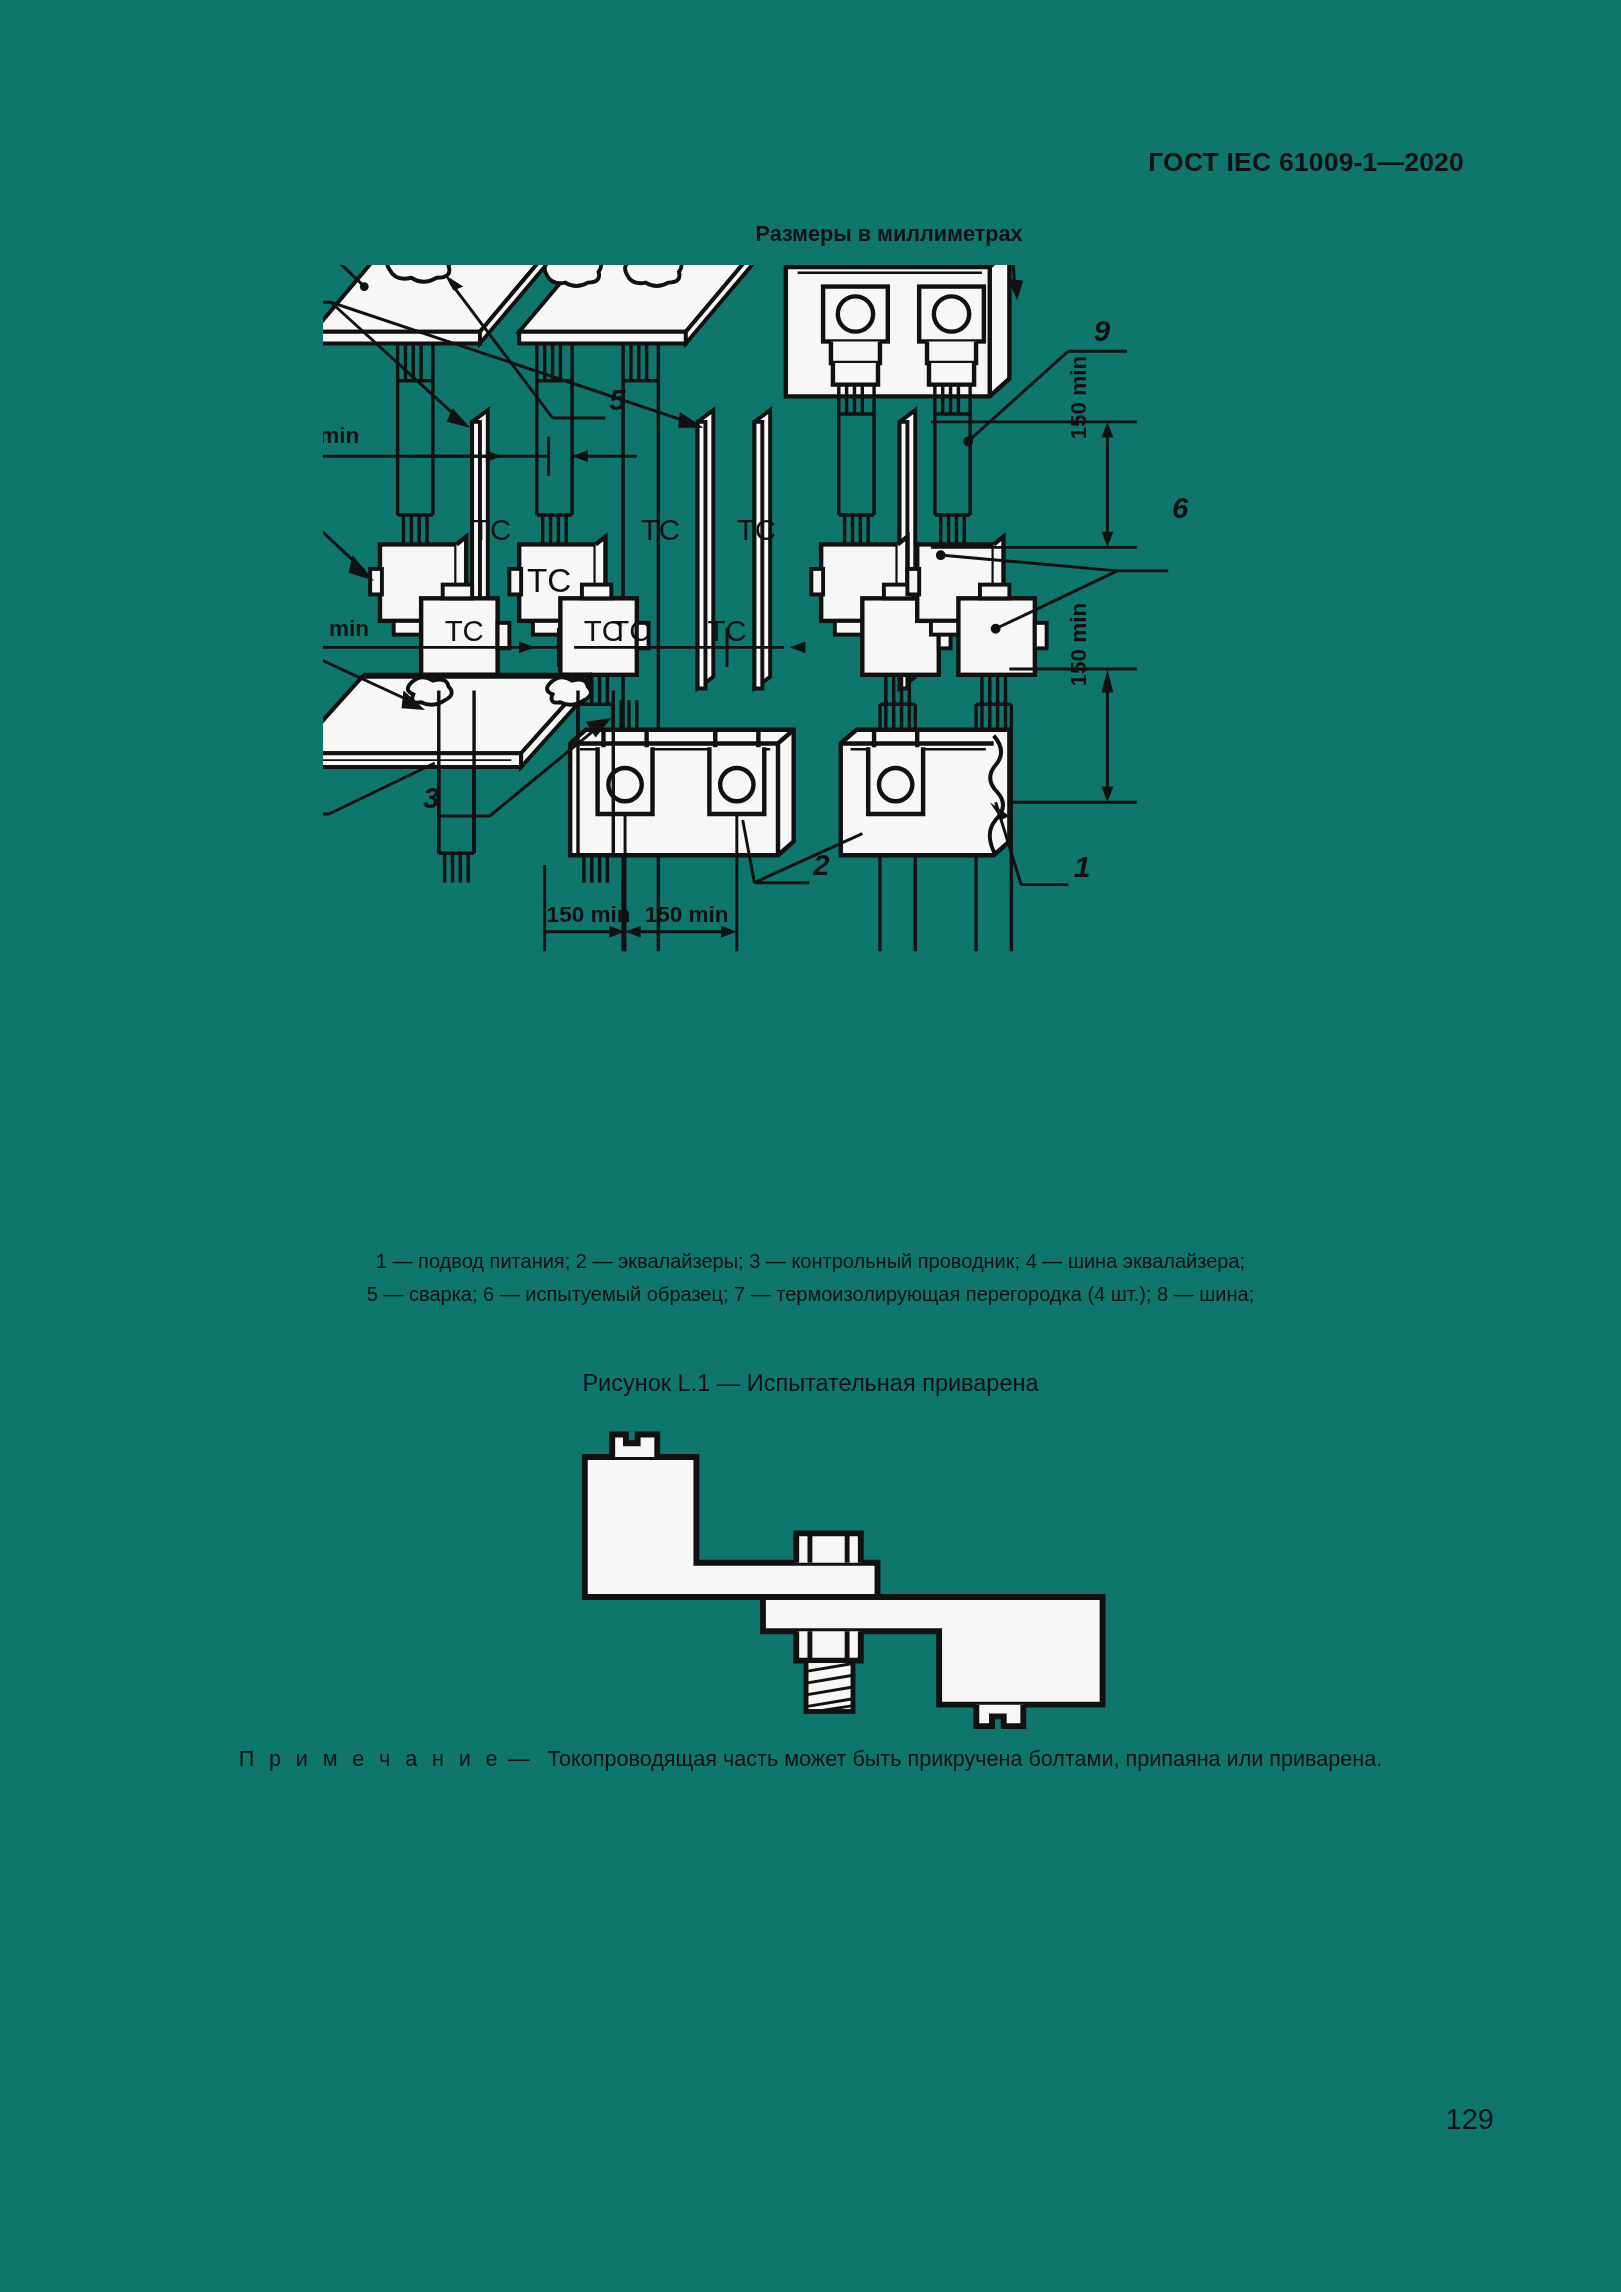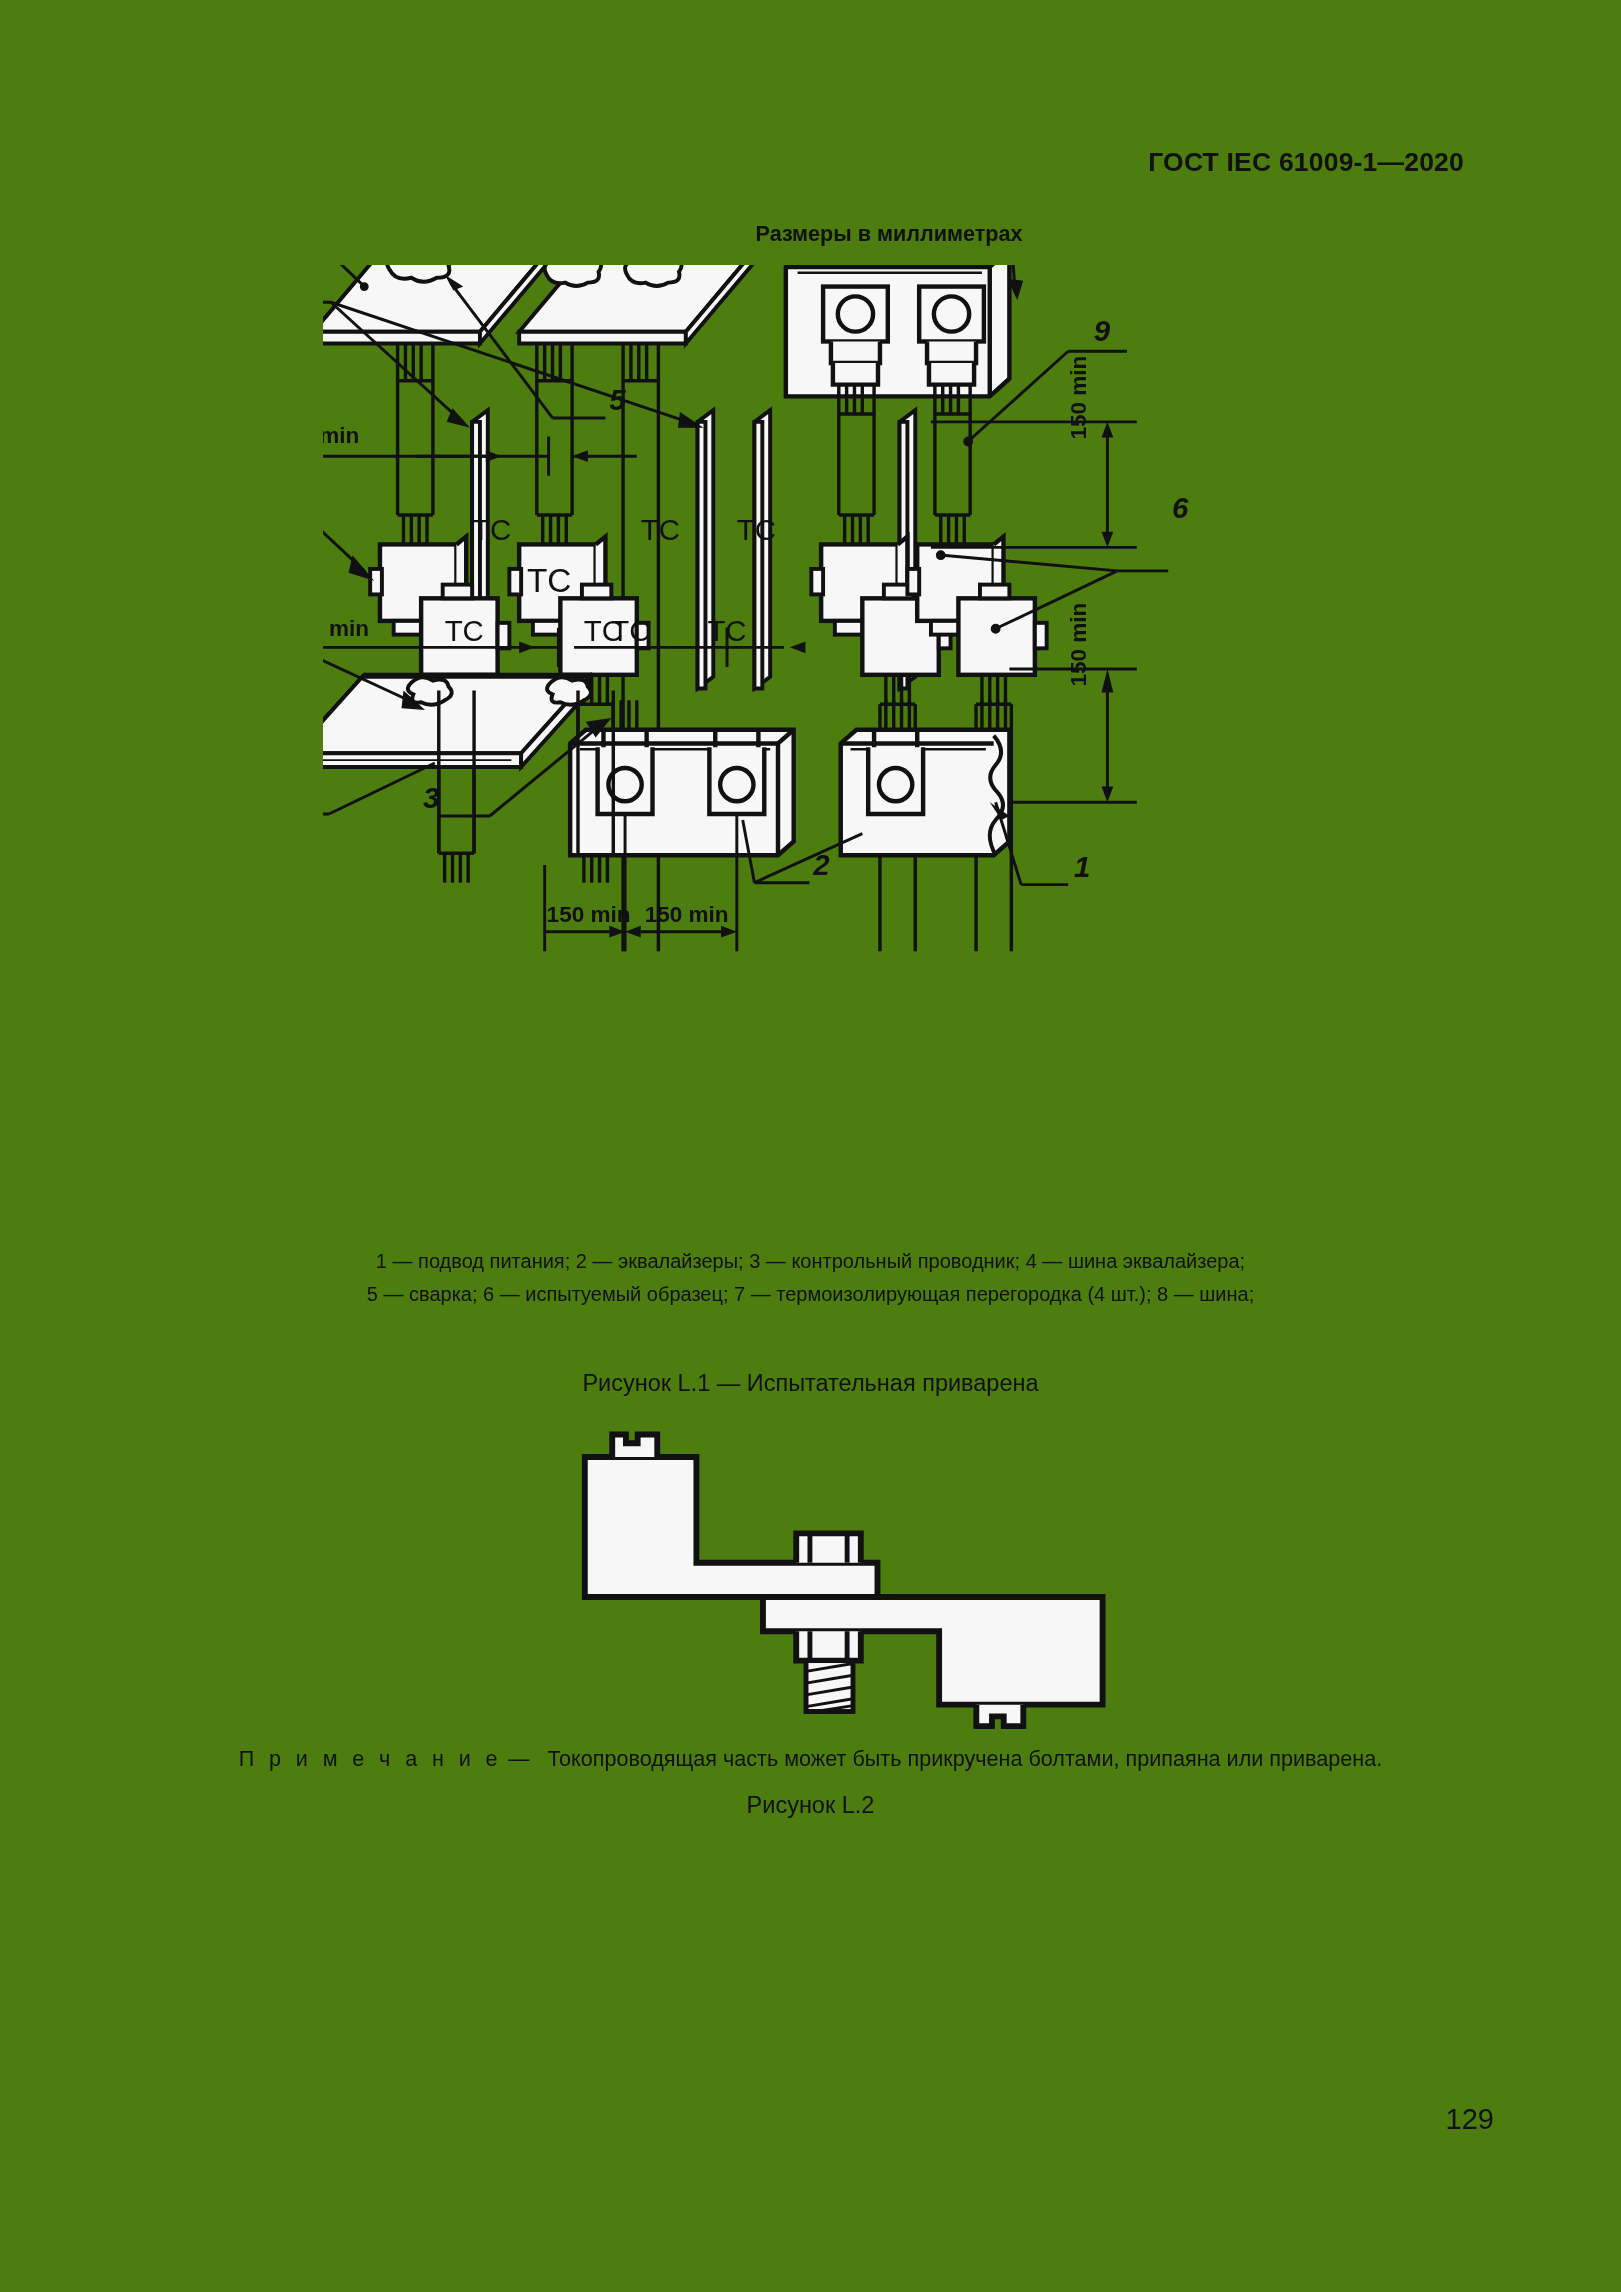--- a/index.html
+++ b/index.html
@@ -11,21 +11,21 @@
     width: 1621px;
     height: 2293px;
     position: relative;
     font-family: "Liberation Sans", sans-serif;
     background: #f7f7f7;
     overflow: hidden;
   }
   .page {
     position: absolute;
     inset: 0;
-    background: #4d7c0f;
+    background: #0f766e;
     padding-left: 20px;
   }
   .hdr {
     position: absolute;
     top: 147px;
     right: 157px;
     font-size: 26.5px;
     font-weight: bold;
     color: #111;
     letter-spacing: 0.2px;
@@ -613,18 +613,17 @@
     </svg>
   </div>
 
   <div class="note">
     <span class="sp">П р и м е ч а н и е</span>
     <span>—</span>
     &nbsp;
     <span>Токопроводящая часть может быть прикручена болтами, припаяна или приварена.</span>
   </div>
 
-  <div class="fig-title" id="fig2-title">Рисунок L.2</div>
 
   <div class="pagenum">129</div>
 
 </div>
 
 
 </body></html>

